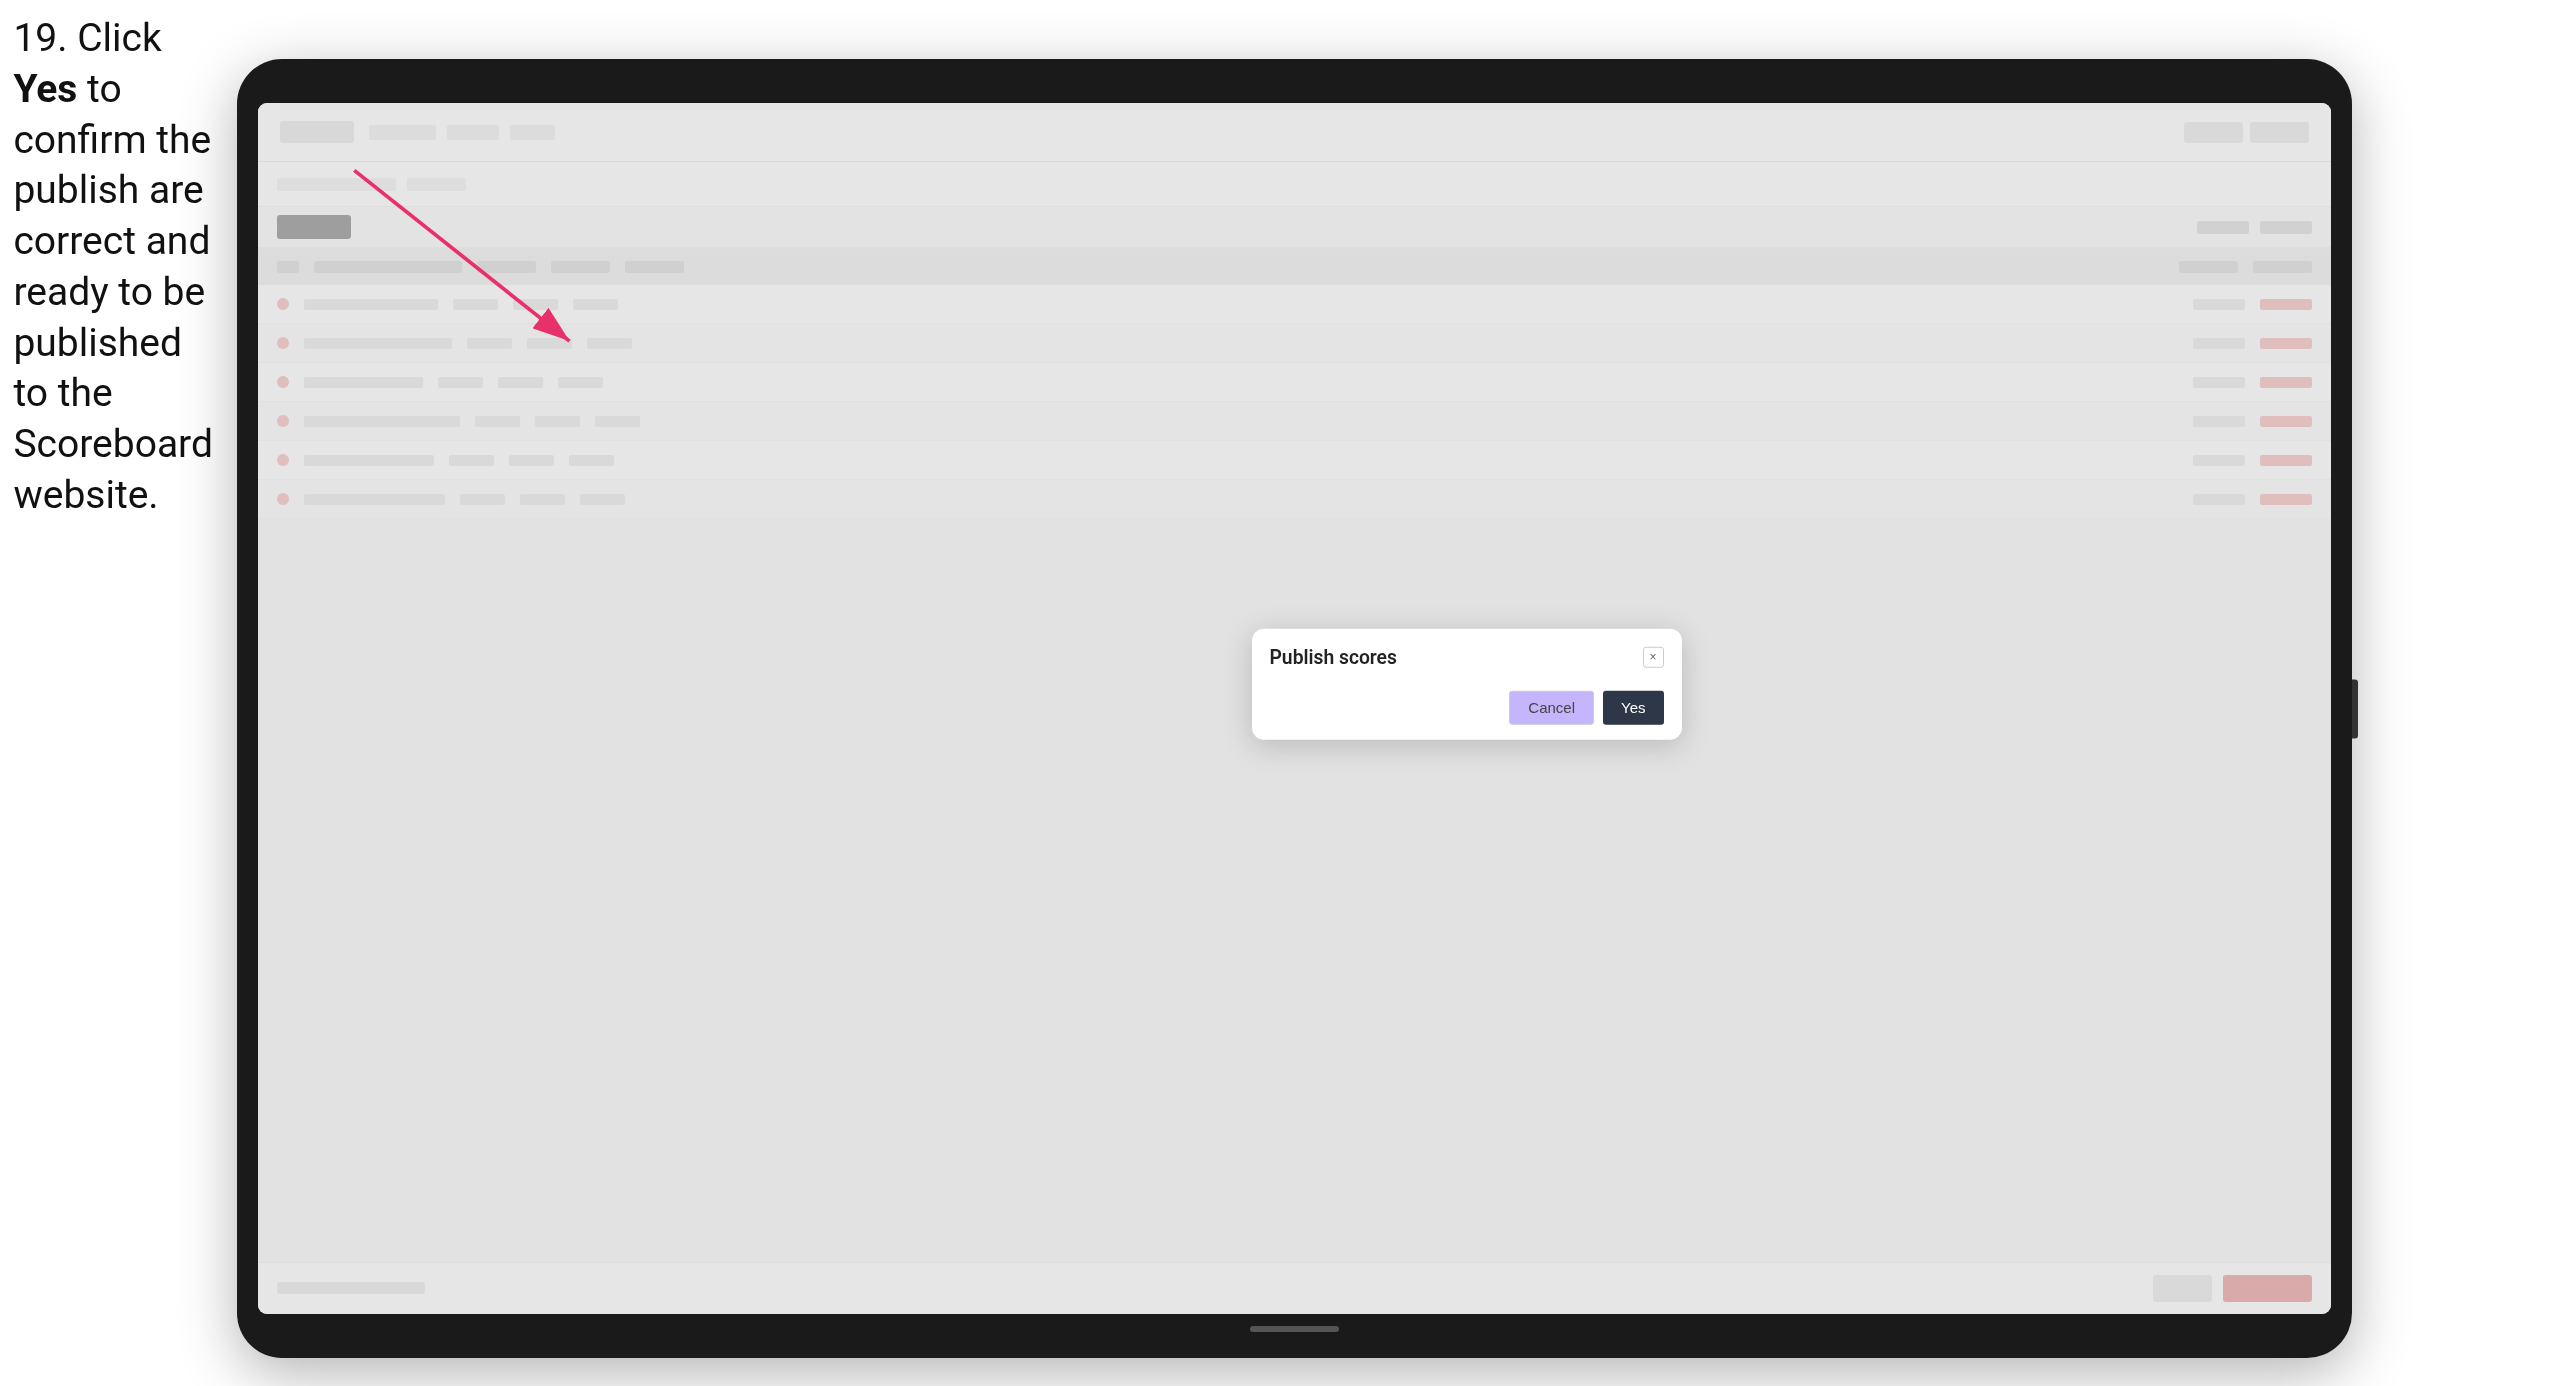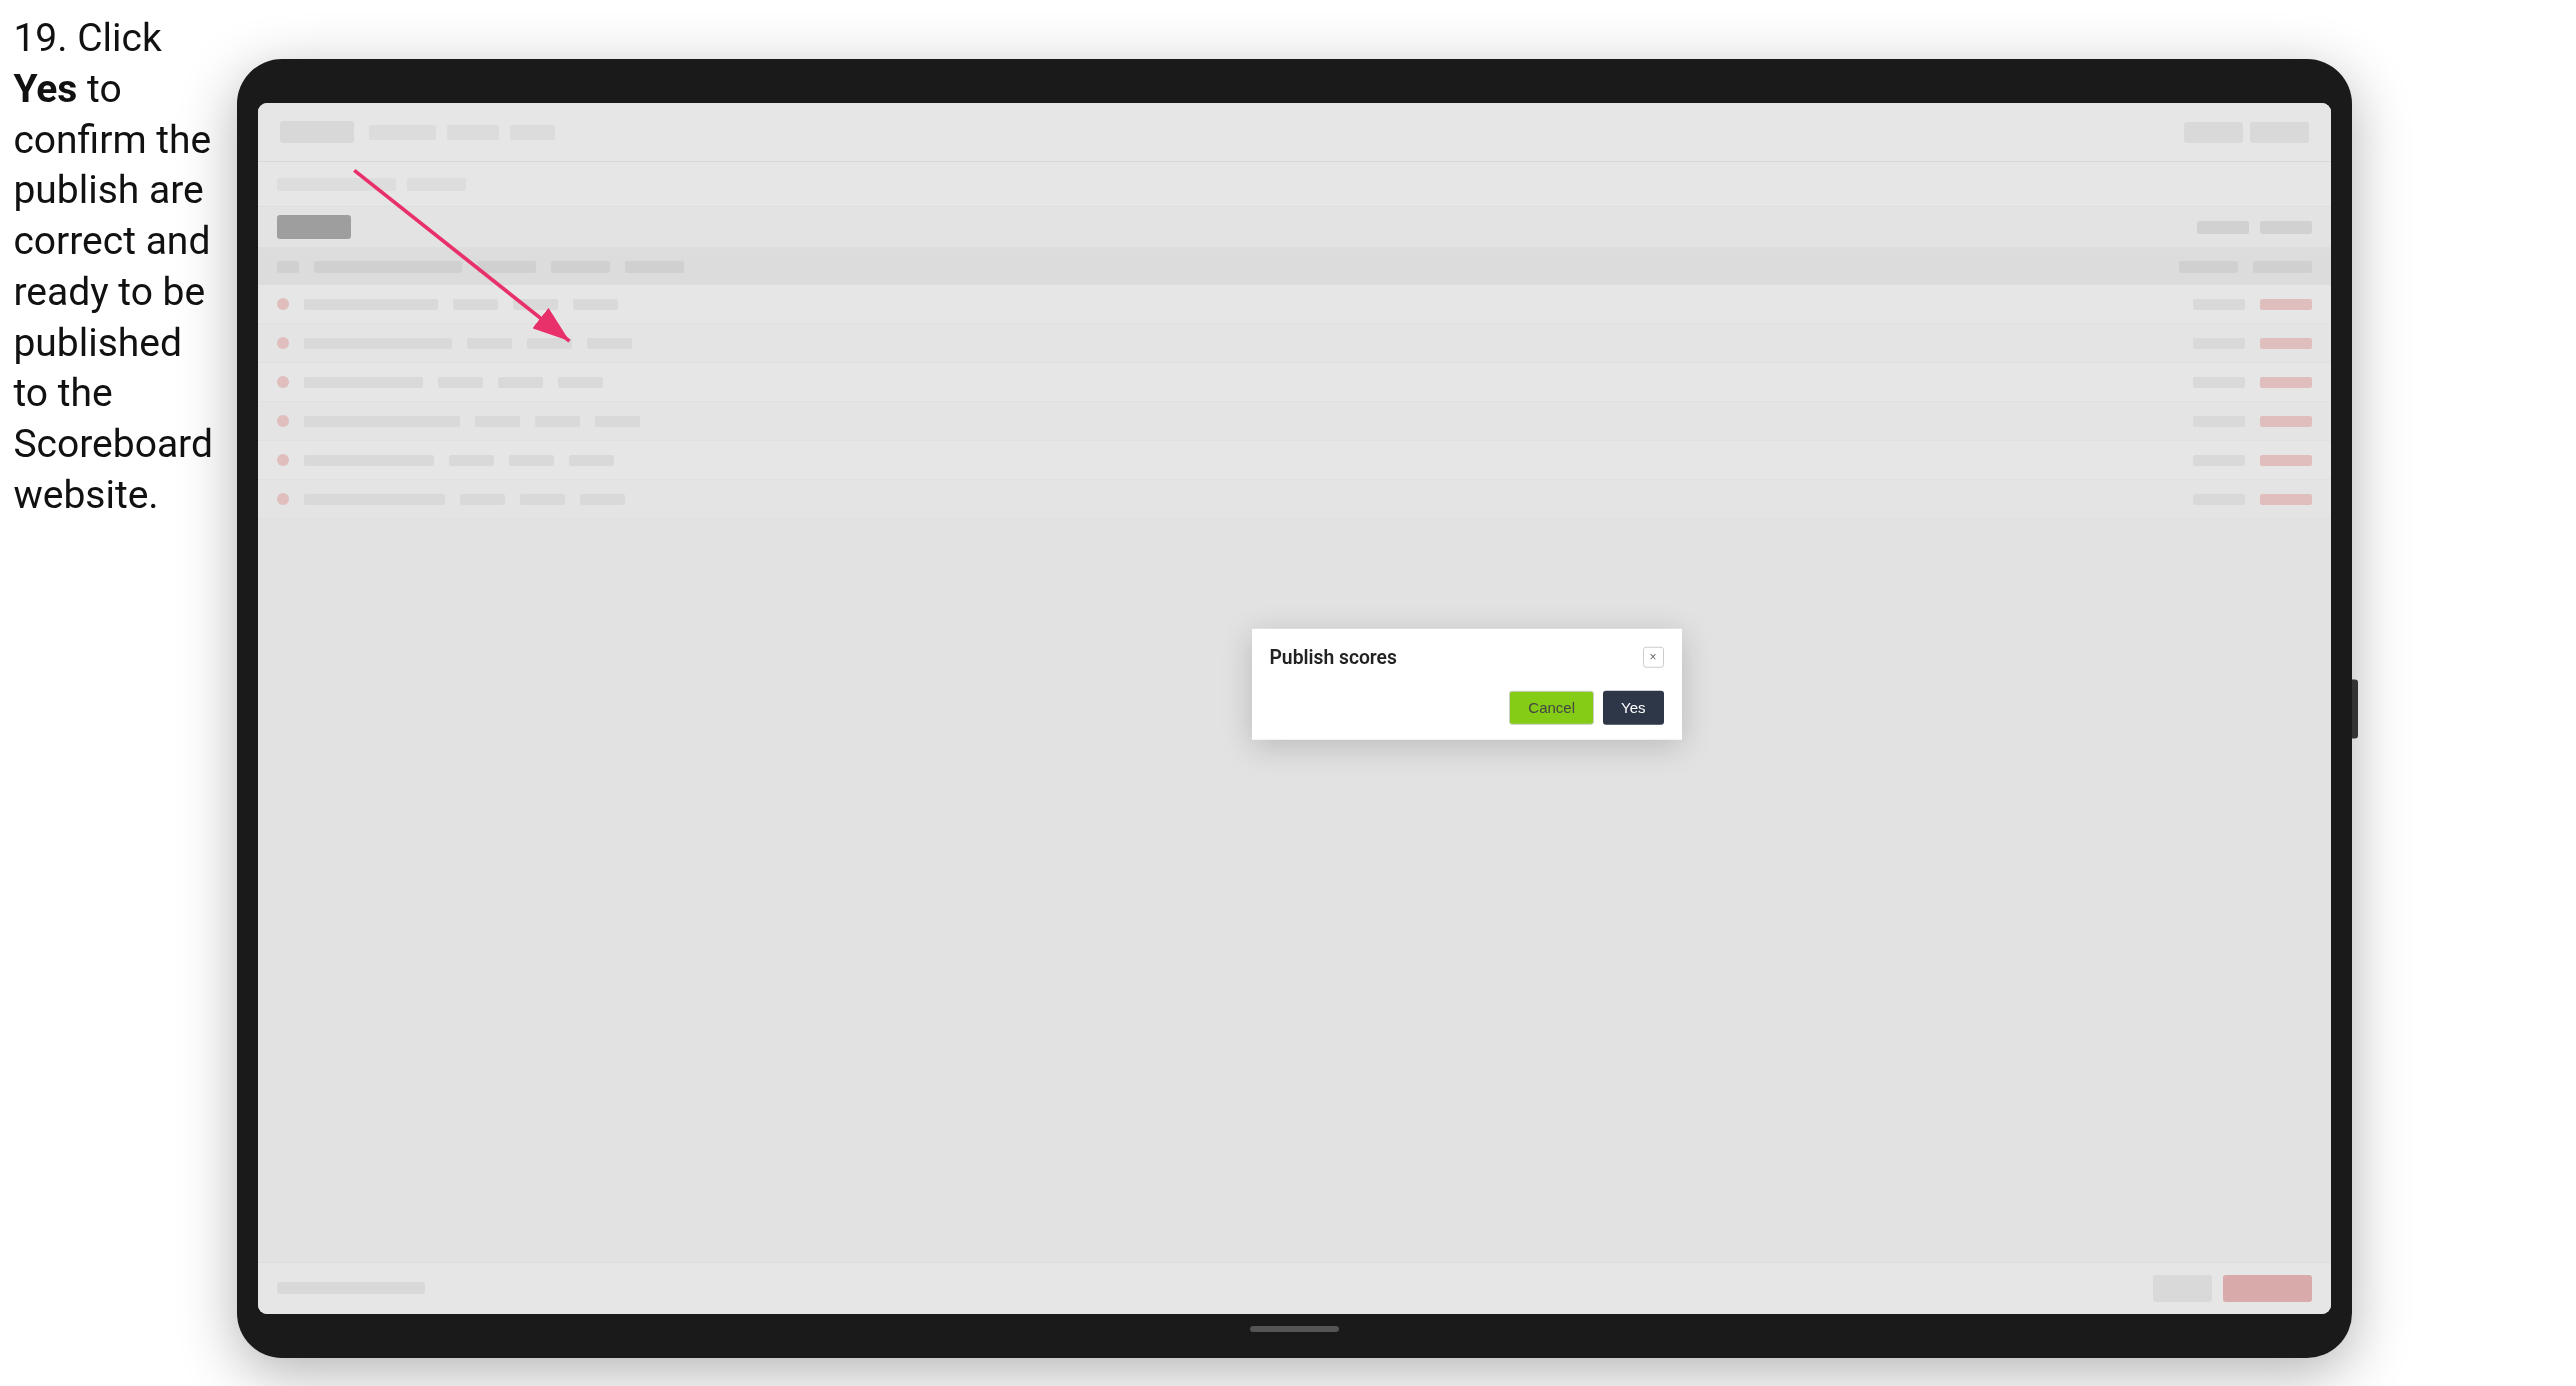--- a/index.html
+++ b/index.html
@@ -253,21 +253,21 @@
     }
 
     
     .dialog {
       position: absolute;
       left: 50%;
       top: 48%;
       transform: translate(-10%, -50%);
       width: 430px;
       background: #fff;
-      border-radius: 0;
+      border-radius: 12px;
       box-shadow: 0 6px 30px rgba(0,0,0,0.18);
       overflow: hidden;
     }
 
     .dialog-header {
       display: flex;
       align-items: center;
       justify-content: space-between;
       padding: 16.3px 18px 12px;
     }
@@ -303,21 +303,21 @@
       padding: 10.4px 18px 15px;
       display: flex;
       justify-content: flex-end;
       gap: 9px;
     }
 
     .btn-cancel {
       padding: 7.4px 18px;
       border: 0.7px solid #ccc;
       border-radius: 3px;
-      background: #84cc16;
+      background: #c4b5fd;
       font-size: 15px;
       color: #444;
       cursor: pointer;
     }
 
     .btn-yes {
       padding: 7.4px 18px;
       border: none;
       border-radius: 3px;
       background: #2d3748;

